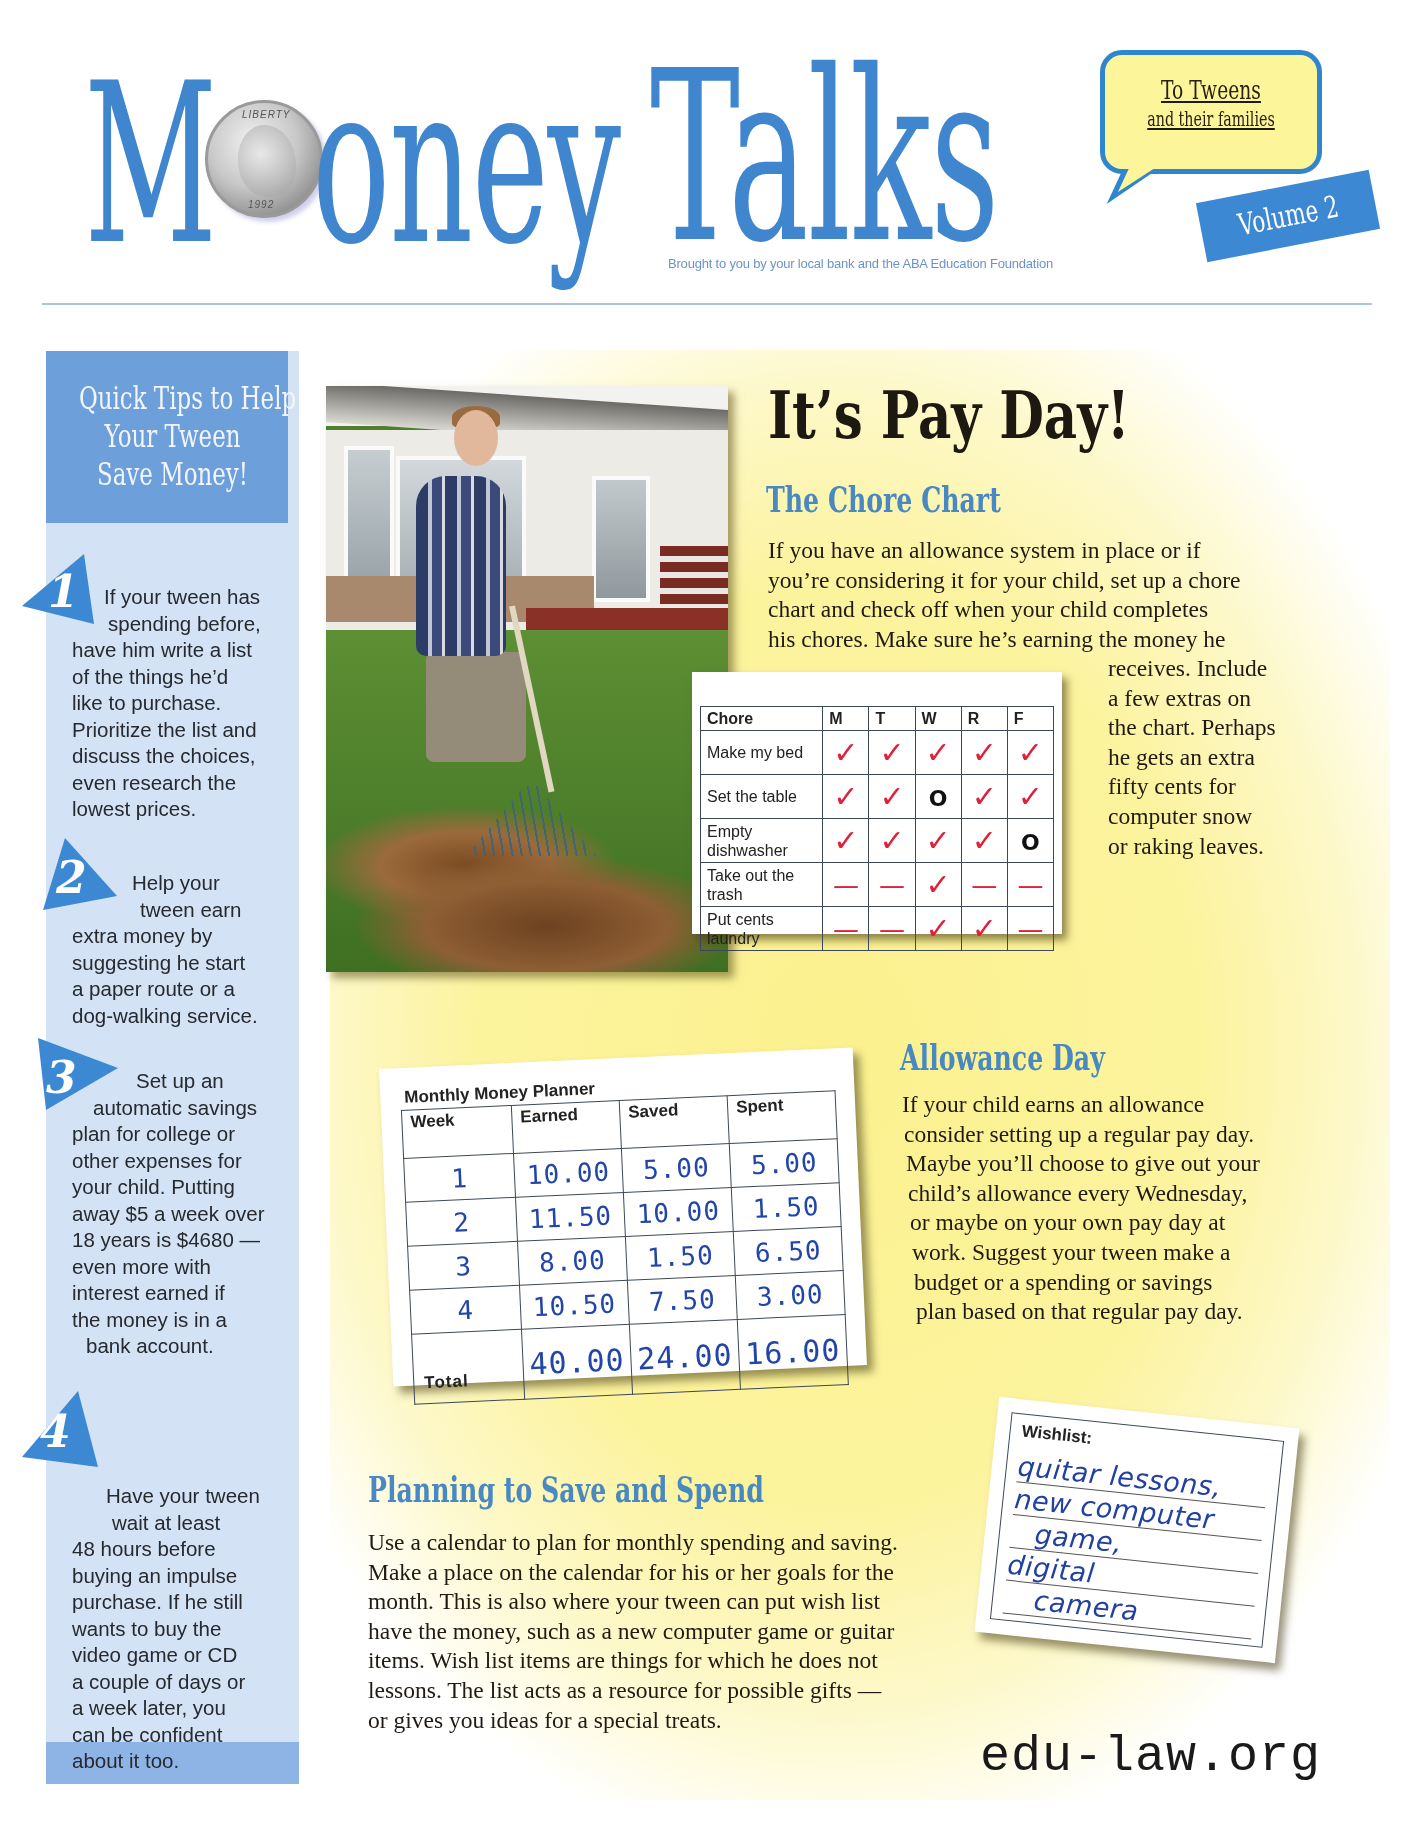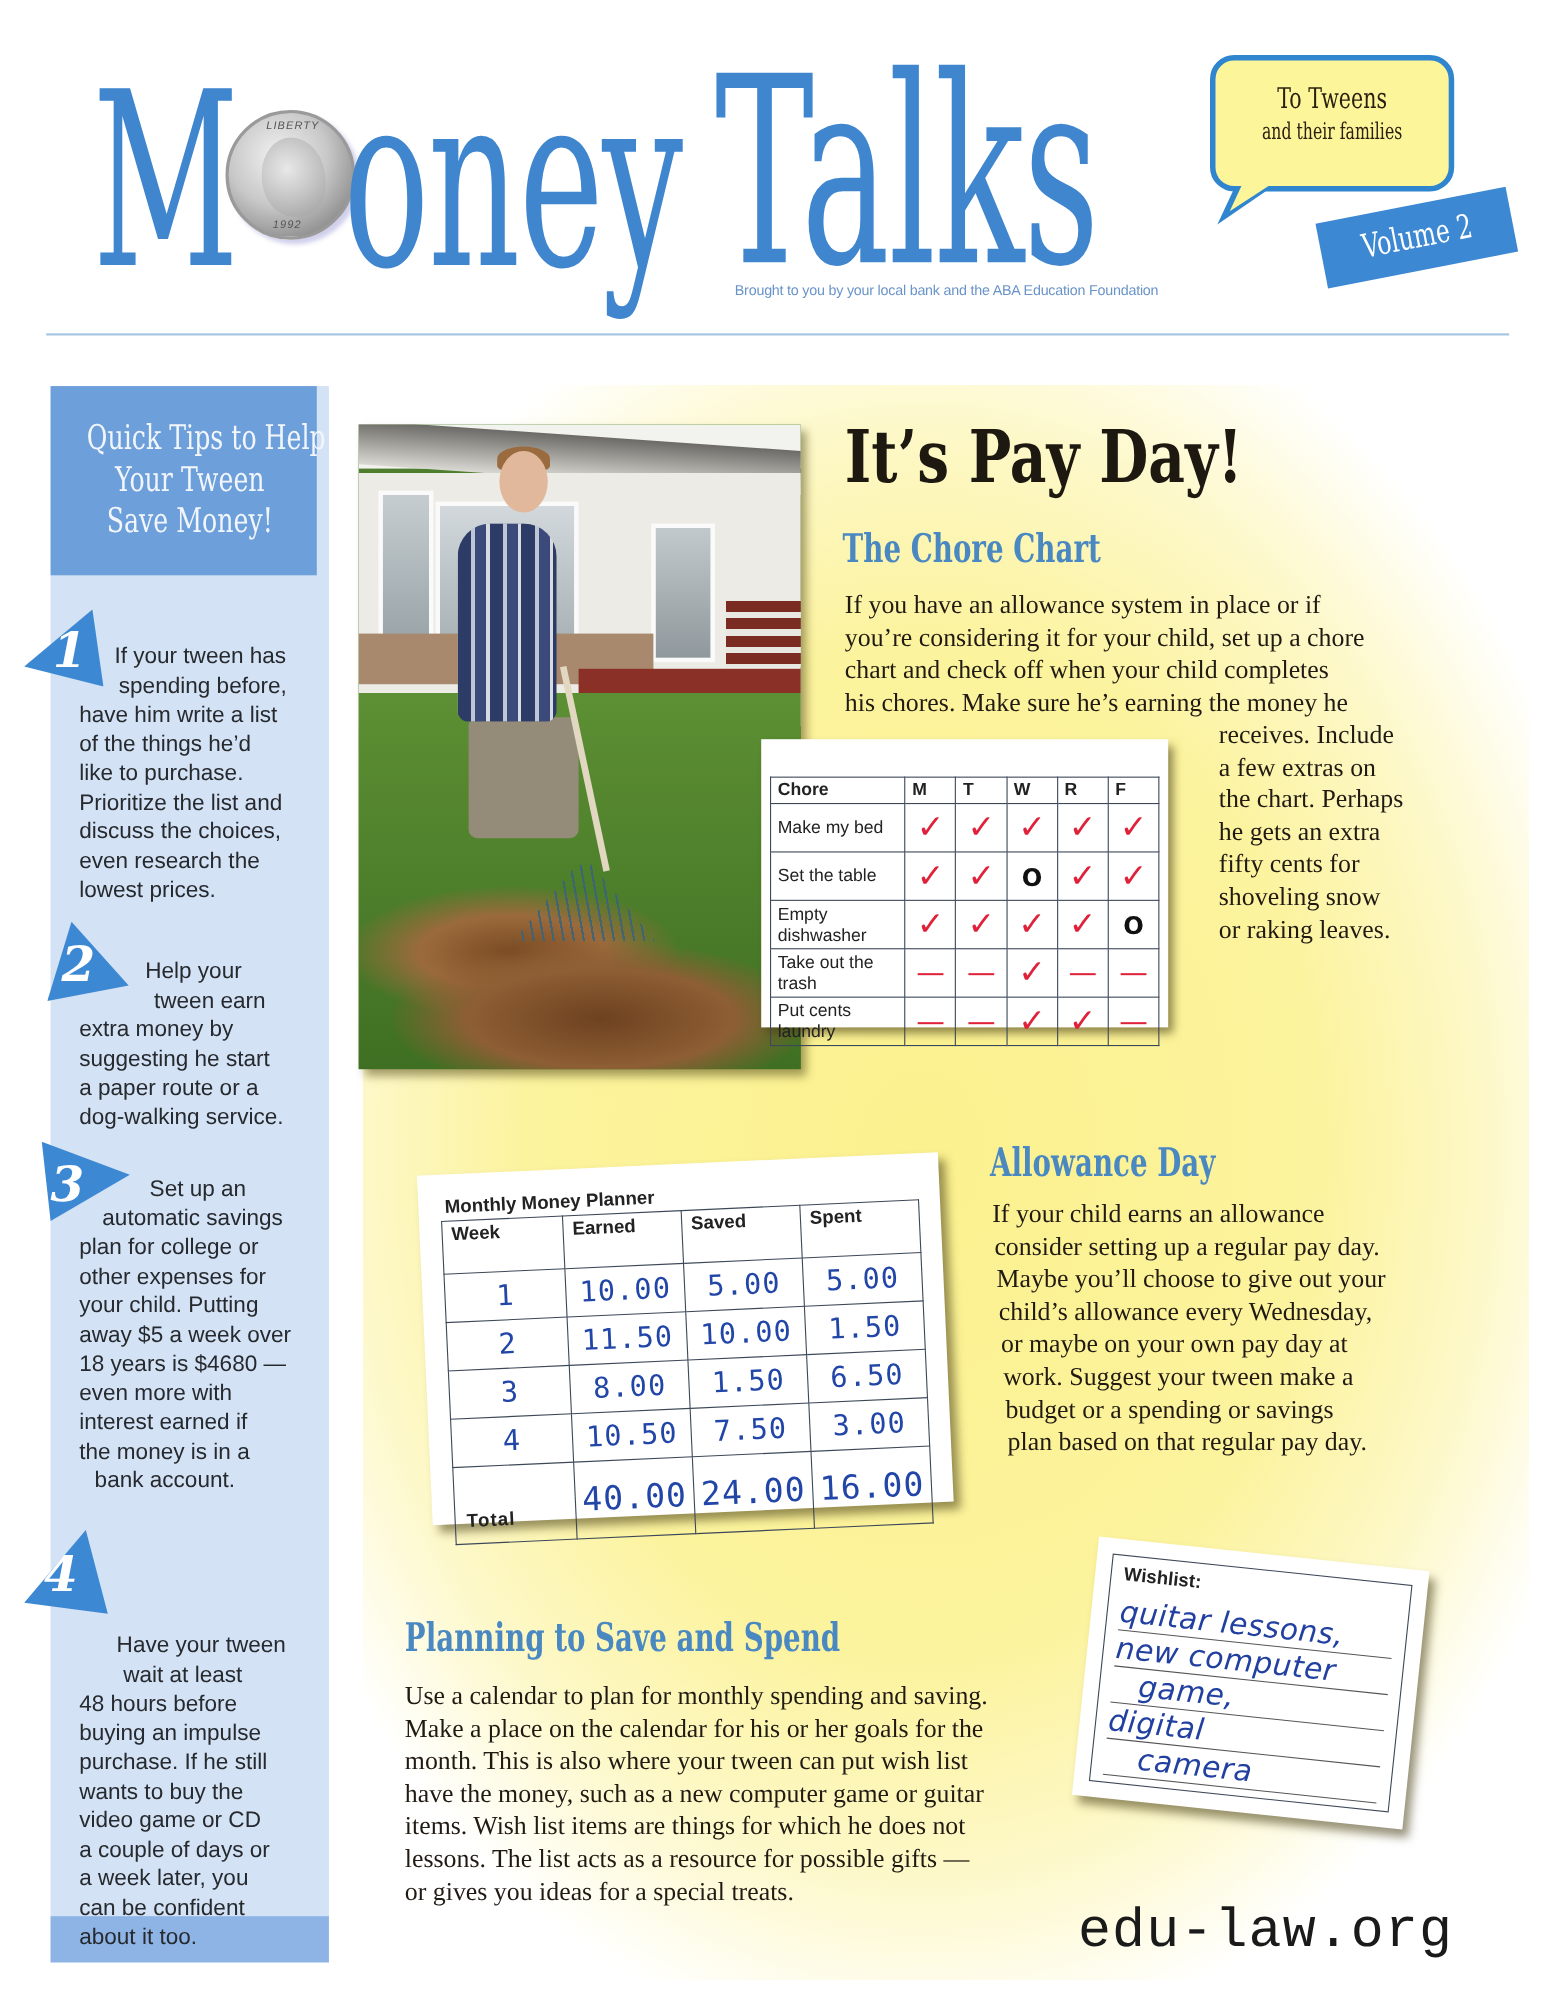--- a/index.html
+++ b/index.html
@@ -17,21 +17,21 @@
     background: radial-gradient(circle at 40% 35%, #f2f2f2 0%, #c8c8c8 45%, #8d8d8d 80%, #6a6a6a 100%);
     border: 3px solid #9a9a9a; box-shadow: 4px 4px 4px rgba(120,120,200,0.35); }
   .coin-head { position: absolute; left: 30px; top: 22px; width: 58px; height: 72px; border-radius: 45% 55% 40% 50%;
     background: radial-gradient(circle at 40% 40%, #e8e8e8, #9c9c9c); opacity: 0.9; }
   .coin-text { position: absolute; font-family: "Liberation Sans", sans-serif; font-size: 10px; color: #555; letter-spacing: 1px; font-style: italic; }
   .coin-liberty { left: 34px; top: 6px; }
   .coin-year { left: 40px; top: 96px; }
   .tagline { position: absolute; left: 668px; top: 256px; font-family: "Liberation Sans", sans-serif; font-size: 13px;
     color: #6a94c8; letter-spacing: -0.2px; }
   .bubble { position: absolute; left: 1100px; top: 50px; width: 222px; height: 124px; background: #fdf59a;
-    border: 5px solid #2f86cf; border-radius: 22px; text-align: center; }
+    border: 5px solid #2f86cf; border-radius: 22px; text-align: center; text-decoration: underline; }
   .bubble-tail { position: absolute; left: 1116px; top: 164px; width: 0; height: 0;
     border-left: 0 solid transparent; border-right: 40px solid transparent; border-top: 40px solid #2f86cf; transform: skewX(-25deg); }
   .bubble-tail-inner { position: absolute; left: 1124px; top: 166px; width: 0; height: 0;
     border-right: 28px solid transparent; border-top: 26px solid #fdf59a; transform: skewX(-25deg); }
   .bubble-line1 { display: block; margin-top: 20px; font-family: "DejaVu Serif", serif; font-size: 26px; color: #2a2010;
     transform: scaleX(0.72); }
   .bubble-line2 { display: block; margin-top: 2px; font-family: "DejaVu Serif", serif; font-size: 21px; color: #2a2010;
     transform: scaleX(0.68); }
   .volume { position: absolute; left: 1200px; top: 186px; width: 176px; height: 60px; background: #3d88d3;
     transform: rotate(-11deg); color: #fff; text-align: center; font-family: "DejaVu Serif", serif; font-size: 30px;
@@ -270,21 +270,21 @@
   <span class="l">you’re considering it for your child, set up a chore</span>
   <span class="l">chart and check off when your child completes</span>
   <span class="l">his chores. Make sure he’s earning the money he</span>
 </div>
 <div class="body body-chore2">
   <span class="l">receives. Include</span>
   <span class="l">a few extras on</span>
   <span class="l">the chart. Perhaps</span>
   <span class="l">he gets an extra</span>
   <span class="l">fifty cents for</span>
-  <span class="l">shoveling snow</span>
+  <span class="l">computer snow</span>
   <span class="l">or raking leaves.</span>
 </div>
 
 <div class="chore-card">
   <table class="chore-table">
     <thead>
       <tr>
         <th>Chore</th>
         <th>M</th>
         <th>T</th>

